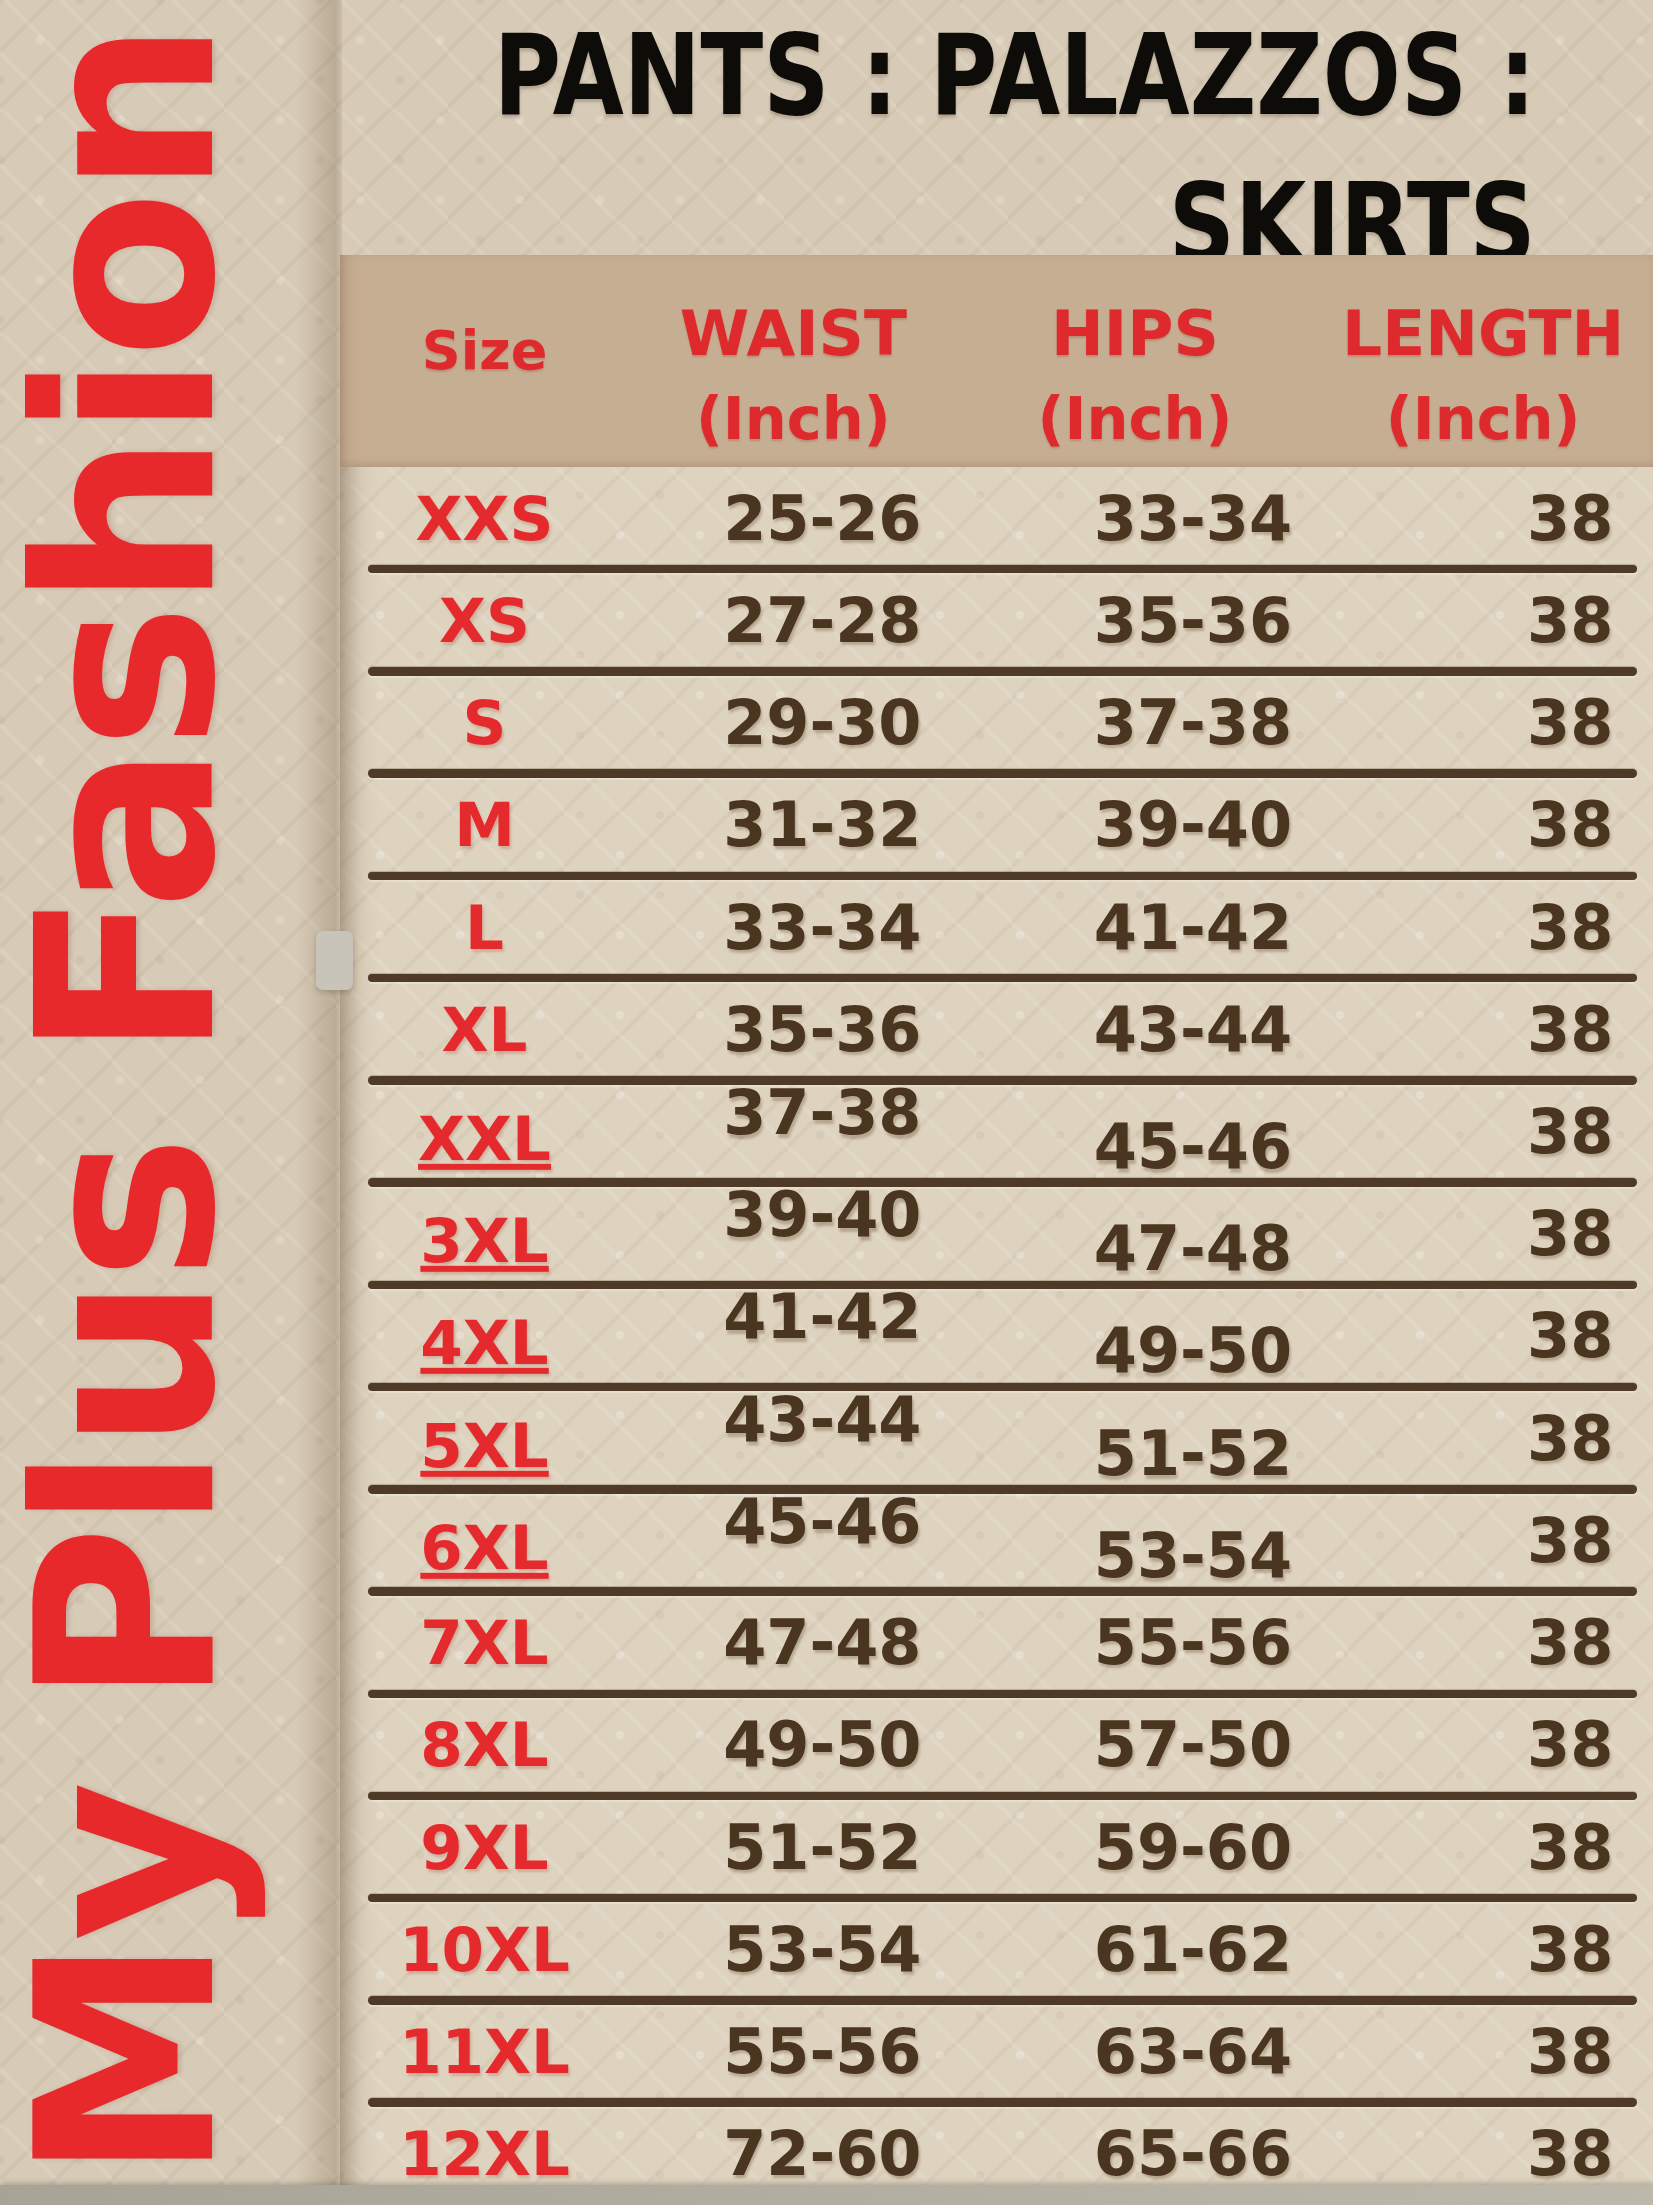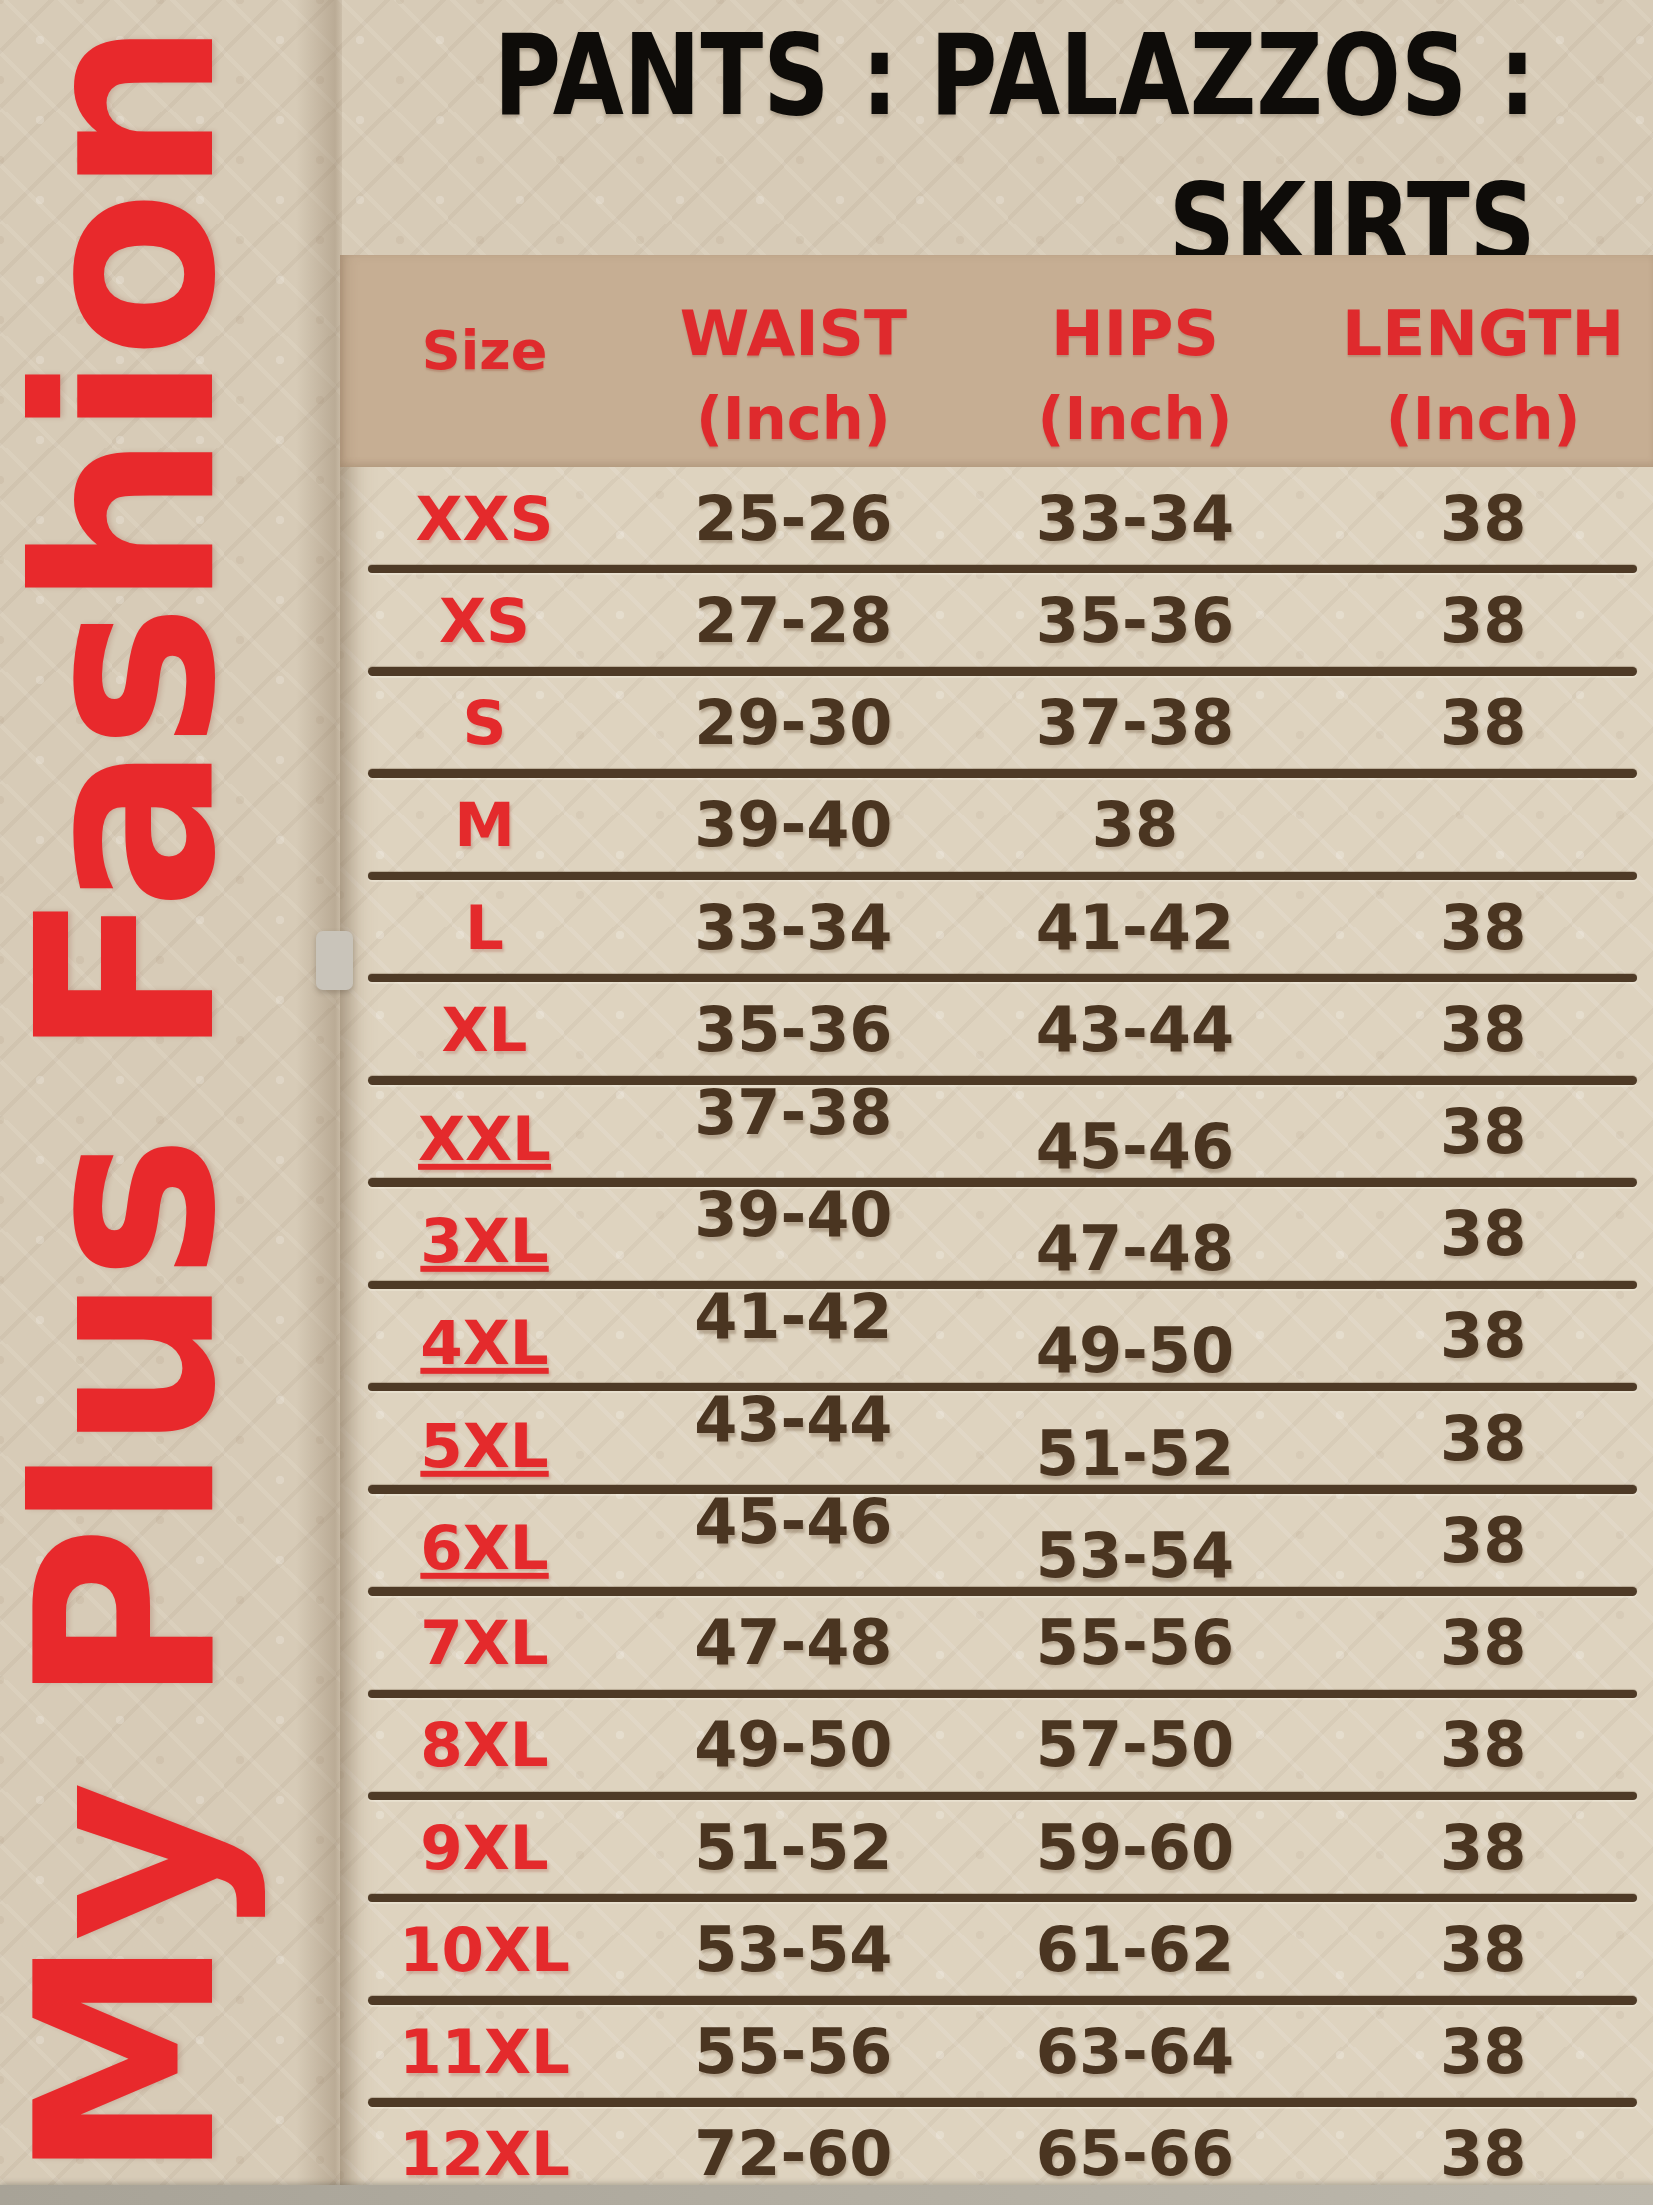--- a/index.html
+++ b/index.html
@@ -77,20 +77,21 @@
   }
   .th .sub{font-size:59px;}
   .th.size-th{padding-top:59px;font-size:54px;}
   .tbody{
     flex:1 1 auto;display:flex;flex-direction:column;
   }
   .row{
     flex:1 1 0;position:relative;
     display:grid;grid-template-columns:22% 25% 27% 26%;
     align-items:center;
+    gap:29px;
   }
   .row:not(:last-child)::after{
     content:"";position:absolute;left:28px;right:17px;bottom:-4.2px;height:8.5px;
     background:#4e3a26;border-radius:5.1px;z-index:3;
     box-shadow:0 1.7px 0.8px rgba(255,252,240,.35), 0 -0.8px 0.8px rgba(80,58,35,.35);
   }
   .cell{
     text-align:center;font-weight:bold;font-size:62px;color:#4a3521;
     text-shadow:1.7px 3.4px 2.5px rgba(88,62,36,.30);
   }
@@ -161,20 +162,21 @@
       <span class="cell length">38</span>
     </div>
     <div class="row">
       <span class="cell size">S</span>
       <span class="cell waist">29-30</span>
       <span class="cell hips">37-38</span>
       <span class="cell length">38</span>
     </div>
     <div class="row">
       <span class="cell size">M</span>
+      <span class="cell waist">31-32</span>
       <span class="cell hips">39-40</span>
       <span class="cell length">38</span>
     </div>
     <div class="row">
       <span class="cell size">L</span>
       <span class="cell waist">33-34</span>
       <span class="cell hips">41-42</span>
       <span class="cell length">38</span>
     </div>
     <div class="row">

